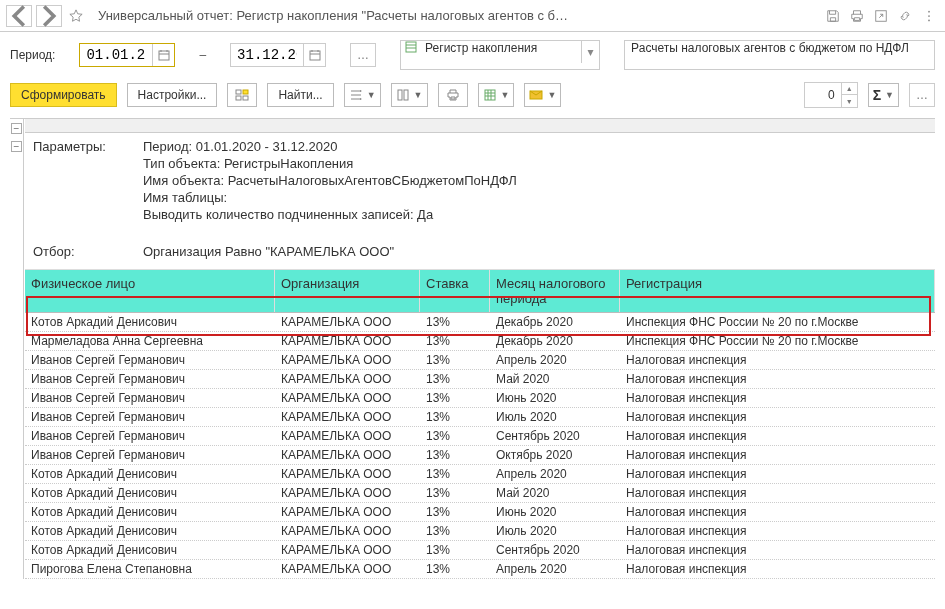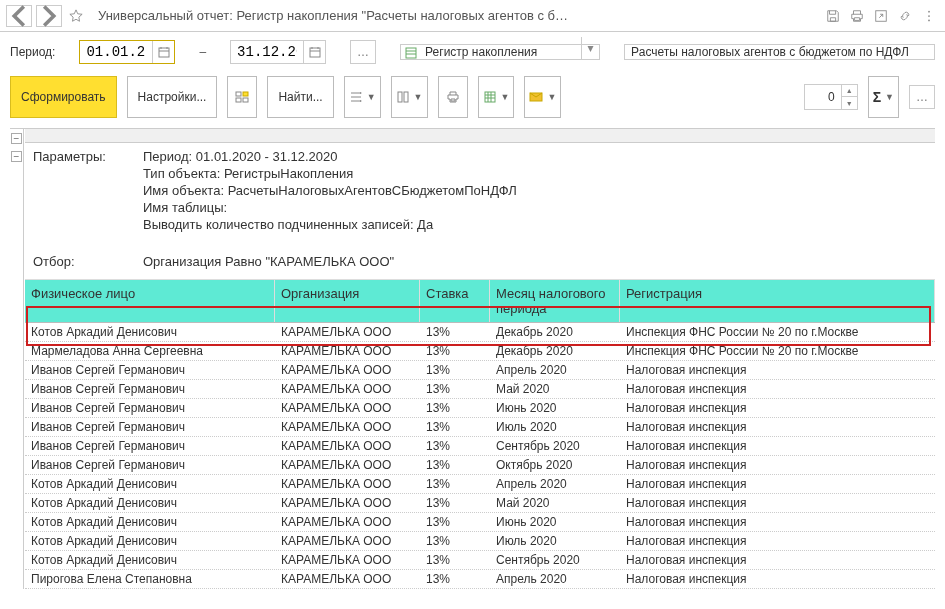--- a/index.html
+++ b/index.html
@@ -10,26 +10,26 @@
 .navbtn{border:1px solid #ccc;width:26px;height:22px;display:flex;align-items:center;justify-content:center;color:#888;cursor:pointer}
 .title{flex:1;font-size:13px;color:#555;white-space:nowrap;overflow:hidden;text-overflow:ellipsis;padding:0 8px}
 .toolbar1{display:flex;align-items:center;padding:8px 10px;gap:24px;flex-wrap:nowrap}
 .lbl{color:#333}
 .dateinput{display:flex;align-items:center;border:1px solid #c9a800;height:24px}
 .dateinput.gray{border-color:#ccc}
 .dateinput input{border:none;outline:none;width:72px;padding:0 6px;font-size:14px;font-family:Liberation Mono, monospace;height:22px}
 .calbtn{width:22px;height:22px;border-left:1px solid #ccc;display:flex;align-items:center;justify-content:center;color:#888;cursor:pointer}
 .dash{color:#555}
 .sqbtn{border:1px solid #ccc;width:26px;height:24px;display:flex;align-items:center;justify-content:center;cursor:pointer;color:#777}
-.combo{display:flex;align-items:flex-end;border:1px solid #ccc;height:16px;min-width:0}
+.combo{display:flex;align-items:flex-start;border:1px solid #ccc;height:30px;min-width:0}
 .combo-ico{width:20px;display:flex;align-items:center;justify-content:center;color:#888}
 .combo-txt{flex:1;padding:0 4px;white-space:nowrap;overflow:hidden}
 .combo-dd{width:18px;border-left:1px solid #ccc;height:22px;display:flex;align-items:center;justify-content:center;color:#888;cursor:pointer}
 .toolbar2{display:flex;align-items:center;padding:4px 10px 10px;gap:10px}
-.btn{border:1px solid #bbb;height:42px;display:flex;align-items:center;padding:0 10px;cursor:pointer;background:#fff;gap:4px}
+.btn{border:1px solid #bbb;height:24px;display:flex;align-items:center;padding:0 10px;cursor:pointer;background:#fff;gap:4px}
 .btn.yellow{background:#ffdf30;border-color:#d9bc1d;font-weight:normal}
 .btn.icon{padding:0;width:30px;justify-content:center}
 .btn.iconcombo{padding:0 4px;gap:2px}
 .dd-arrow{font-size:9px;color:#666;margin-left:2px}
 .zerofield{border:1px solid #ccc;height:26px;display:flex;align-items:center}
 .zerofield-v{width:36px;text-align:right;padding:0 6px}
 .zerofield-step{width:16px;display:flex;flex-direction:column;border-left:1px solid #ccc}
 .zerofield-step div{height:12px;display:flex;align-items:center;justify-content:center;font-size:7px;color:#777;cursor:pointer}
 .zerofield-step div:first-child{border-bottom:1px solid #ccc}
 .spacer{flex:1}

